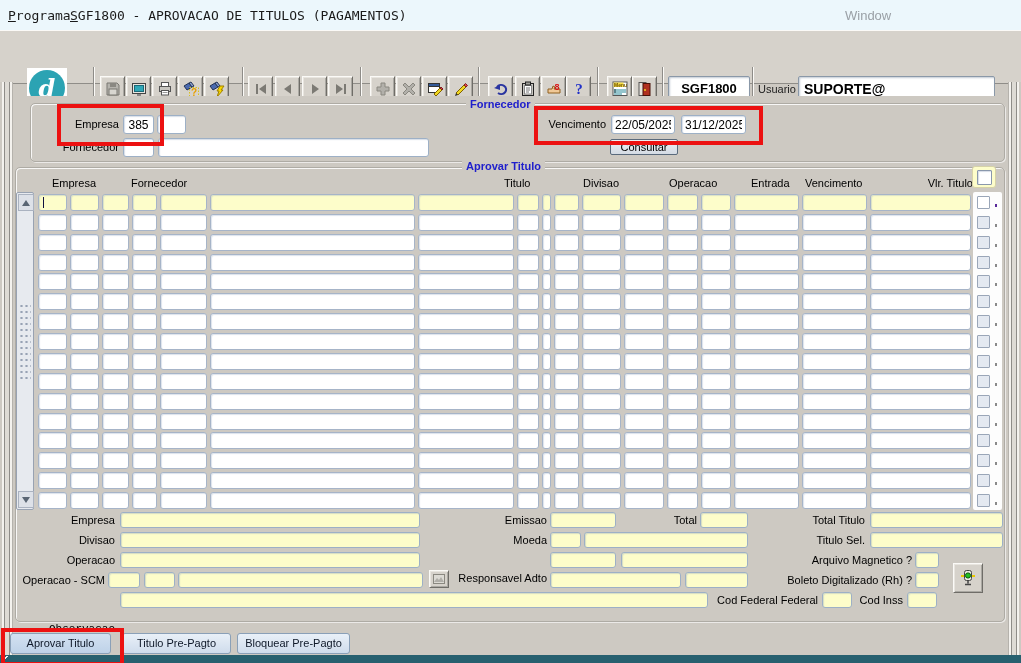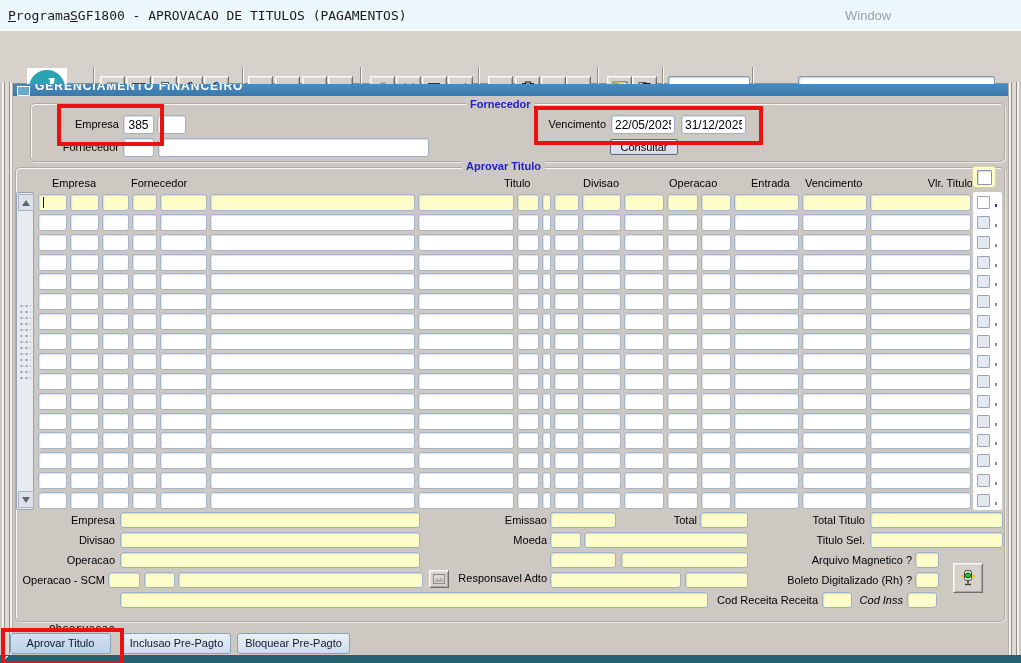--- a/index.html
+++ b/index.html
@@ -227,24 +227,20 @@
 
     <div class="tsep" style="left:662px;"></div>
     <div class="codebox">SGF1800</div>
     <div class="tsep" style="left:752px;"></div>
     <span class="userlbl">Usuario</span>
     <div class="userbox">SUPORTE@</div>
   </div>
 
   <div class="edge-l"></div>
   <div class="edge-r"></div>
-  <div class="titlebar">
-    <span class="ticon"></span>
-    <span class="ttext">GERENCIAMENTO FINANCEIRO</span>
-  </div>
   <div class="formbg"></div>
 
   <div class="groupbox" style="left:30px;top:103px;width:973px;height:57px;"></div>
   <span class="section-lbl" style="left:466px;top:98px;">Fornecedor</span>
 
   <span class="lbl" style="left:60px;top:118px;width:59px;">Empresa</span>
   <input class="wfield ctr" style="left: 123px; top: 115px; width: 31px; height: 19px;" value="385">
   <input class="wfield" style="left: 157px; top: 115px; width: 29px; height: 19px;" value="">
 
   <span class="lbl" style="left:50px;top:141px;width:69px;">Fornecedor</span>
@@ -349,27 +345,27 @@
       <svg width="18" height="18" viewBox="0 0 18 18">
         <path d="M2 7h3M13 7h3" stroke="#e8c800" stroke-width="2"></path>
         <rect x="5.5" y="1.5" width="7" height="10" rx="2" fill="#eceae4" stroke="#444"></rect>
         <circle cx="9" cy="6.5" r="2.6" fill="#22c022" stroke="#0a600a"></circle>
         <path d="M9 11.5v3M6 15.5h6" stroke="#444" stroke-width="1.5"></path>
       </svg>
     </button>
 
   <span class="lbl" style="left:40px;top:623px;width:75px;font-family:Liberation Mono, monospace;">Observacao</span>
   <input class="yfield" style="left: 120px; top: 592px; width: 588px; height: 16px;">
-  <span class="lbl" style="left:714px;top:594px;width:104px;">Cod Receita Receita</span>
+  <span class="lbl" style="left:714px;top:594px;width:104px;">Cod Federal Federal</span>
   <input class="yfield" style="left: 822px; top: 592px; width: 30px; height: 16px;">
-  <span class="lbl" style="left:856px;top:594px;width:47px;font-style:italic;">Cod Inss</span>
+  <span class="lbl" style="left:856px;top:594px;width:47px;">Cod Inss</span>
   <input class="yfield" style="left: 907px; top: 592px; width: 30px; height: 16px;">
 
   <button class="footbtn hl" style="left:10px;width:101px;">Aprovar Titulo</button>
-  <button class="footbtn" style="left:122px;width:109px;">Inclusao Pre-Pagto</button>
+  <button class="footbtn" style="left:122px;width:109px;">Titulo Pre-Pagto</button>
   <button class="footbtn" style="left:237px;width:113px;">Bloquear Pre-Pagto</button>
   <div class="redbox" style="left:1px;top:628px;width:115px;height:30px;"></div>
 
   <div class="statusbar">
       <span class="grip"></span>
     </div>
 
 </div>
 
 </body></html>

